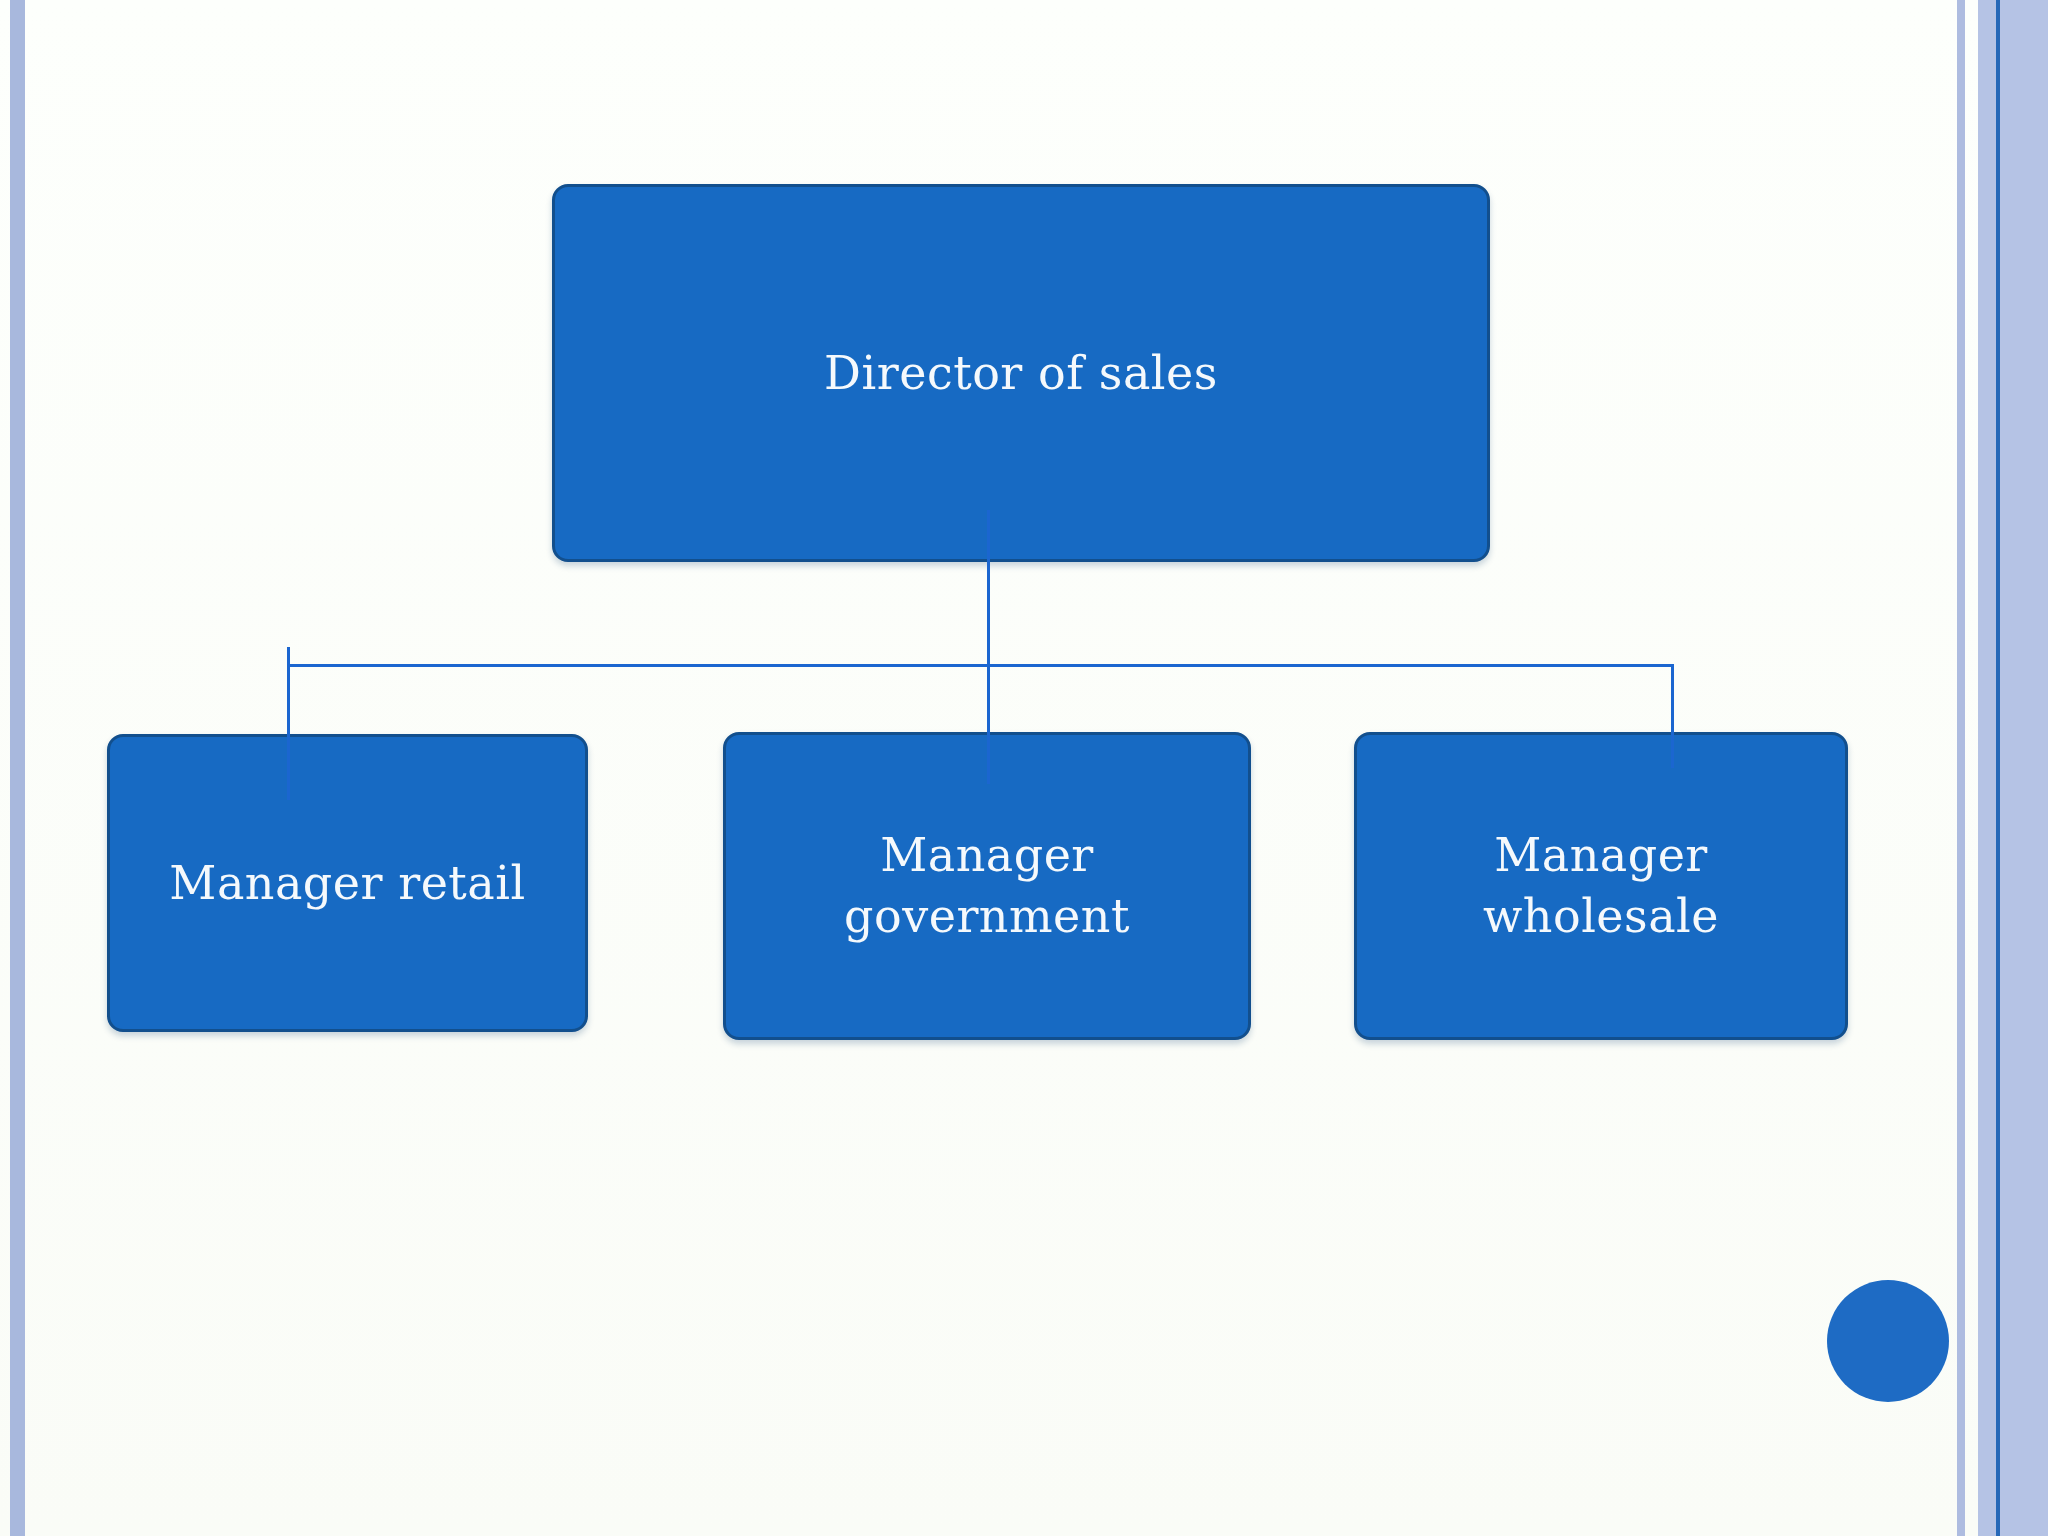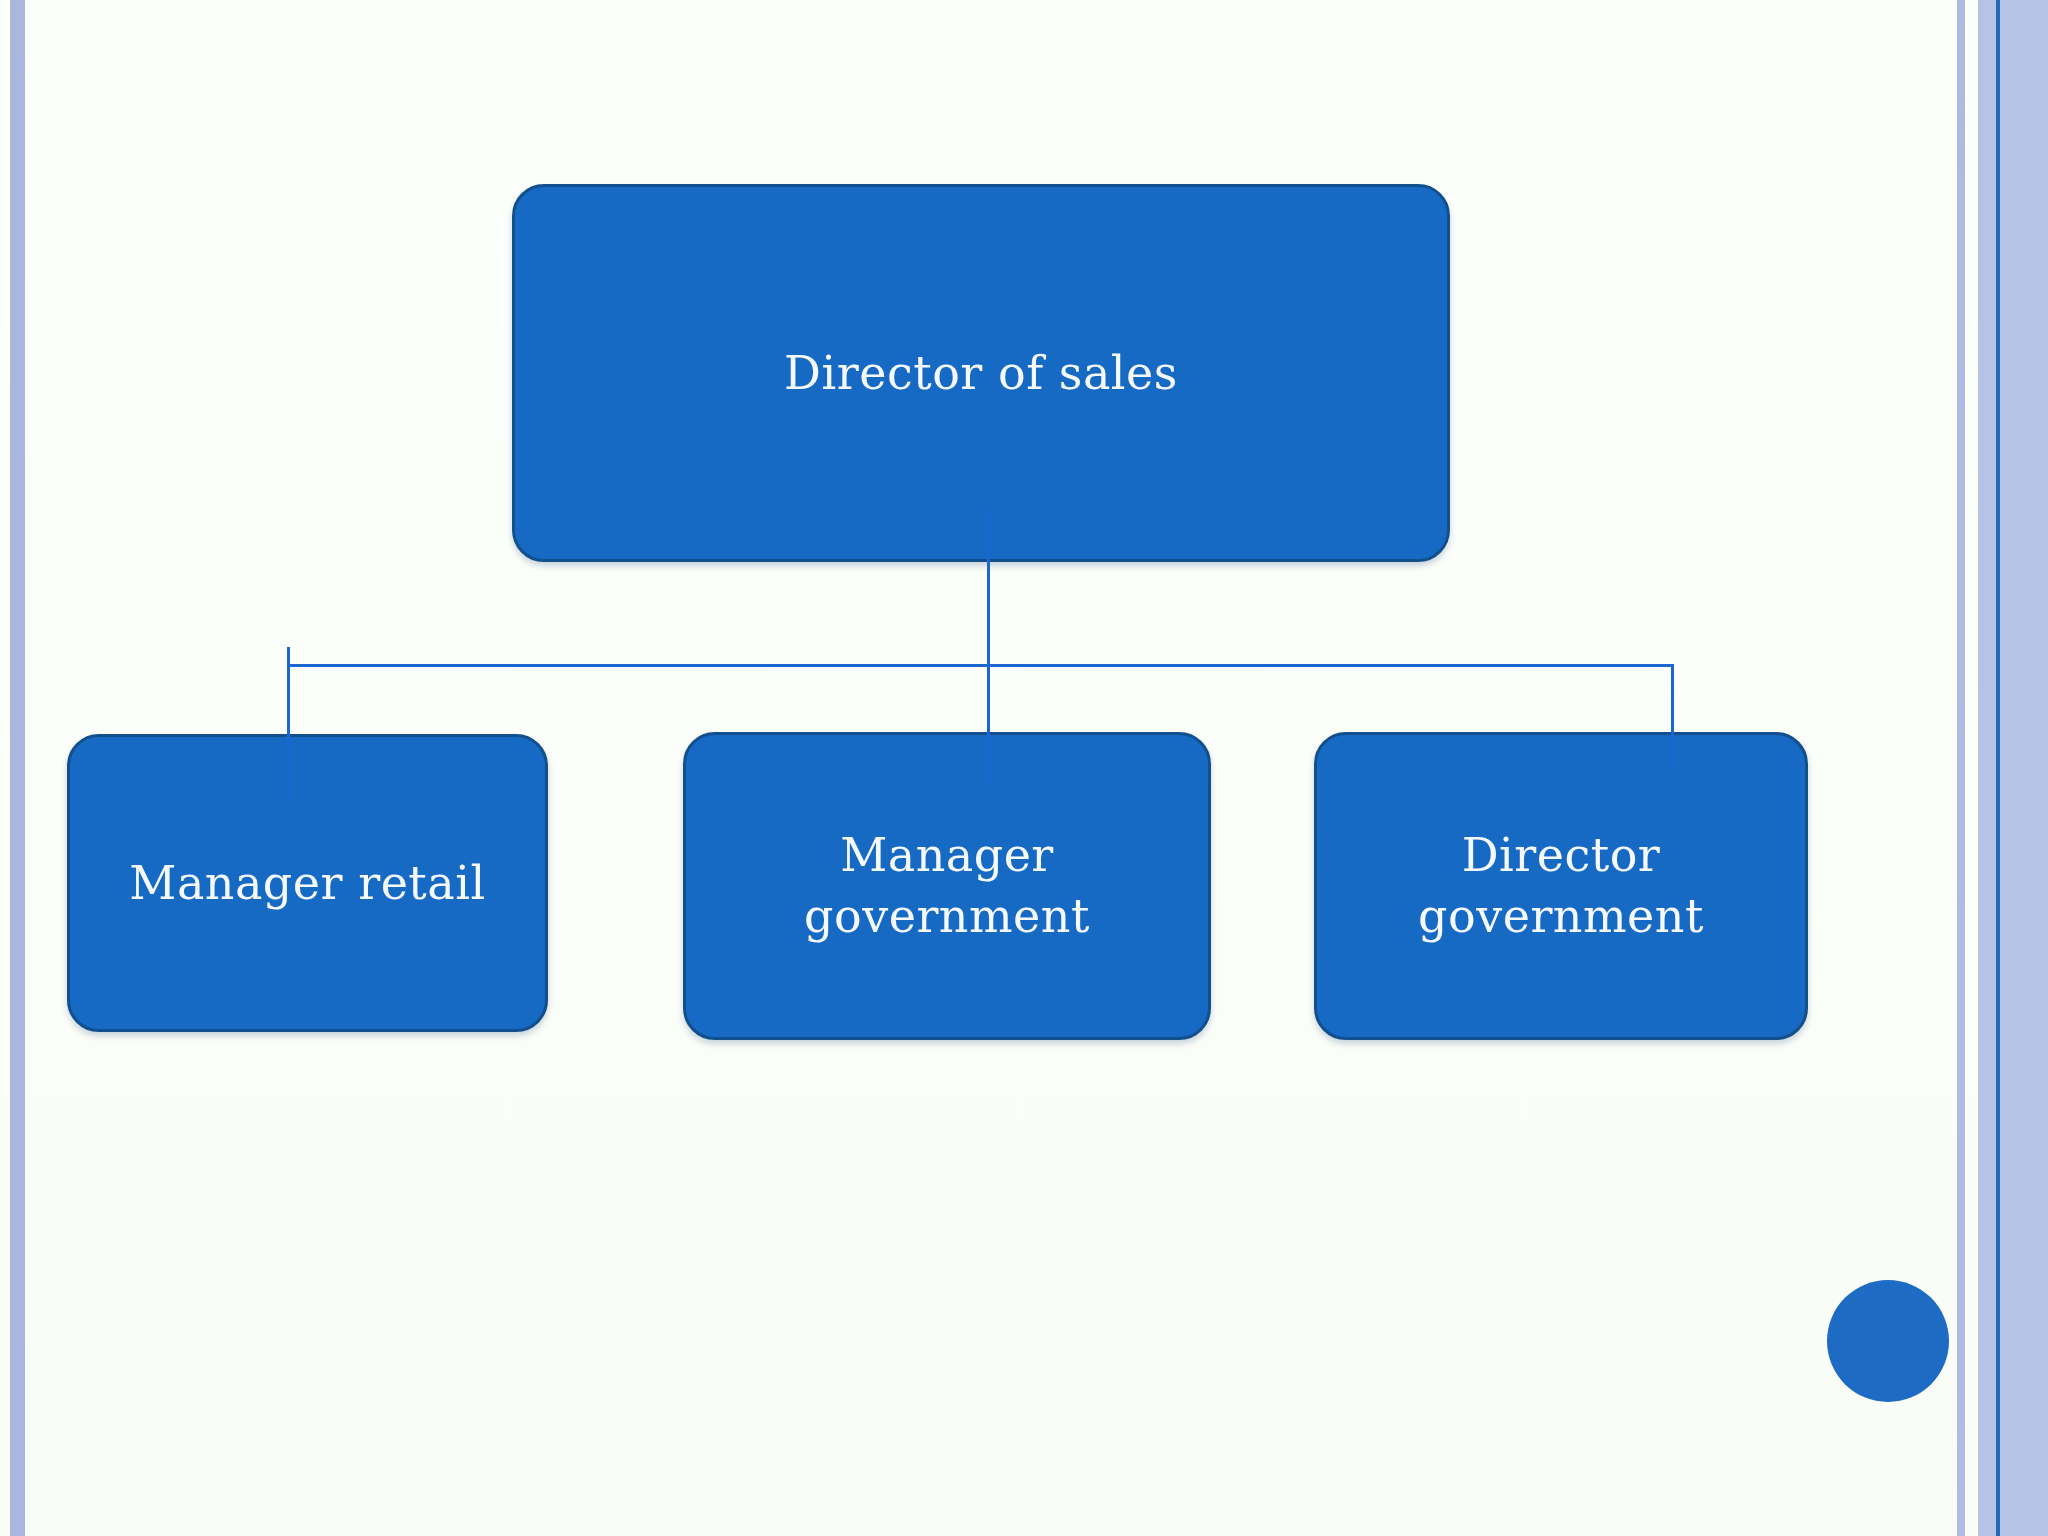--- a/index.html
+++ b/index.html
@@ -17,25 +17,26 @@
   .stripe-right-thin{left:1957px;width:8px;background:var(--stripe2,#aebce0);}
   .band-right{left:1978px;width:70px;background:var(--band,#b5c3e5);}
   .line-right{left:1996px;width:4px;background:var(--accent-line,#2668b8);}
 
   
   .node{
     position:absolute;
     display:flex;align-items:center;justify-content:center;
     background:var(--node-fill,#176ac3);
     border:3px solid var(--node-border,#124f8d);
-    border-radius:32px;
+    border-radius:16px;
     box-sizing:border-box;
     box-shadow:0 4px 6px rgba(18,62,112,0.22);
     z-index:2;
     text-align:center;
+    margin-left:40px;
   }
   .node .label{
     color:var(--node-text,#f5f9fc);
     font-size:46px;
     line-height:1.32;
     letter-spacing:0.5px;
   }
   .node-director{left:512px;top:184px;width:938px;height:378px;}
   .node-retail  {left:67px; top:734px;width:481px;height:298px;}
   .node-wholesale{left:683px;top:732px;width:528px;height:308px;}
@@ -79,18 +80,18 @@
 
   <div class="node node-retail">
     <span class="label">Manager retail</span>
   </div>
 
   <div class="node node-wholesale">
     <span class="label">Manager government</span>
   </div>
 
   <div class="node node-government">
-    <span class="label">Director government</span>
+    <span class="label">Manager wholesale</span>
   </div>
 
   <div class="corner-dot"></div>
 
 </div>
 
 </body></html>

